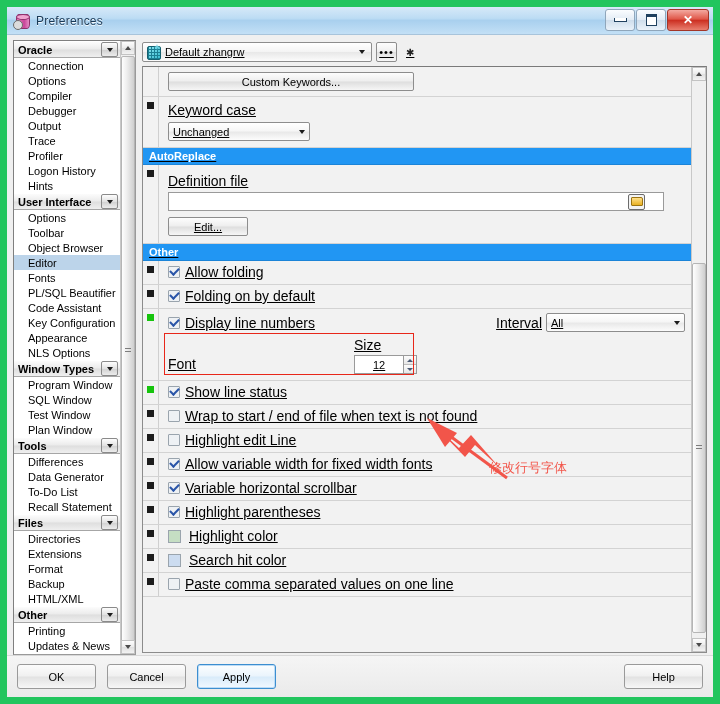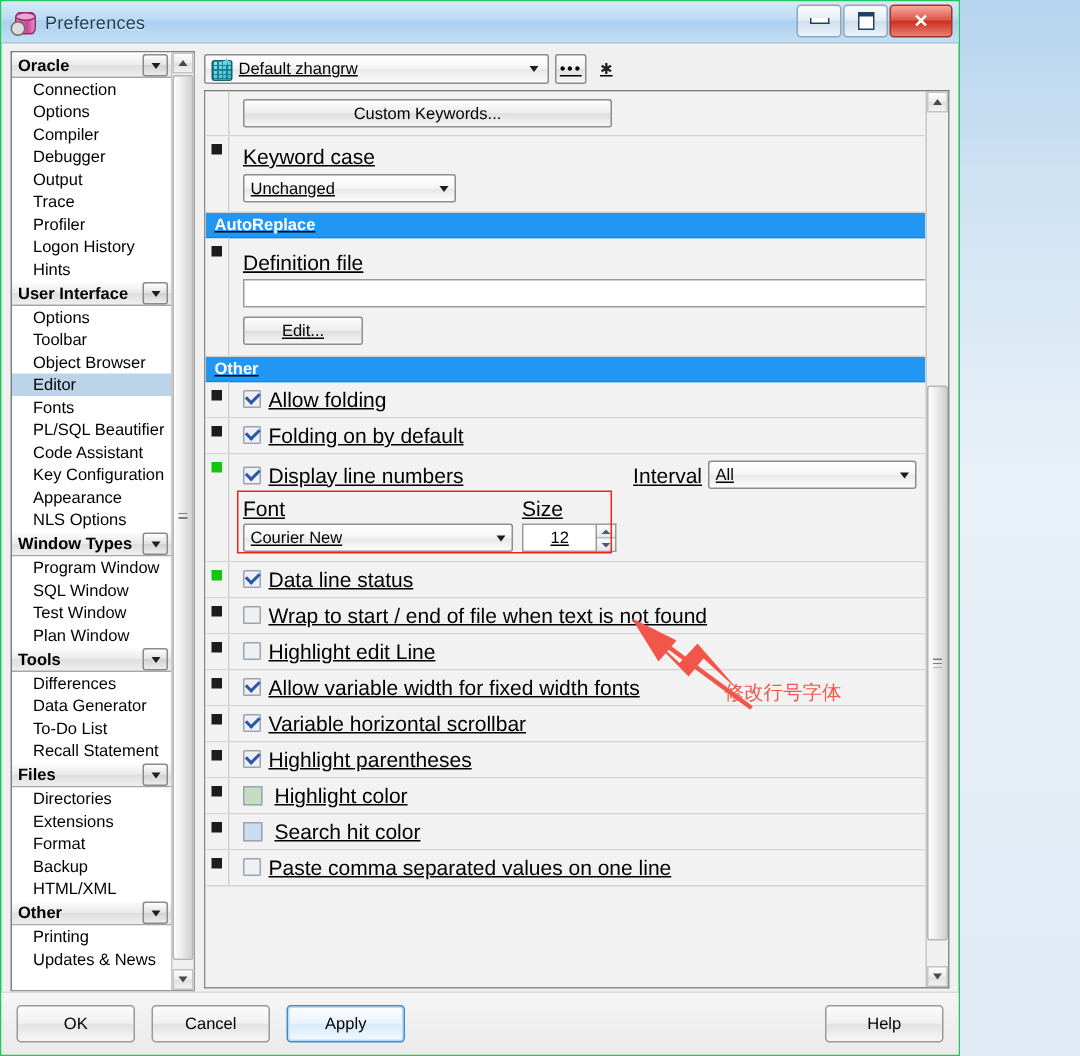--- a/index.html
+++ b/index.html
@@ -5,23 +5,23 @@
   html,body{margin:0;padding:0;}
   body{
     width:720px;height:704px;overflow:hidden;
     font-family:"Liberation Sans", sans-serif;
     font-size:11px;
     background:linear-gradient(180deg,#b6d4ee 0%, #cfe3f3 18%, #e9f1f8 45%, #dfeaf5 100%);
   }
 
   
   .window{
-    position:absolute;left:0;top:0;width:640px;height:704px;
+    position:absolute;left:0;top:0;width:720px;height:704px;
     box-sizing:border-box;
-    border:1px solid #22c55e;
+    border:7px solid #22c55e;
     background:#f0f0f0;
     display:flex;flex-direction:column;
   }
   .titlebar{
     height:27px;flex:0 0 27px;position:relative;
     background:linear-gradient(180deg,#d7e9f8 0%, #bcdcf4 42%, #a9d0ee 50%, #c3e0f6 100%);
     border-bottom:1px solid #a8c4db;
     display:flex;align-items:center;
   }
   .title-ico{
@@ -479,26 +479,20 @@
                       </span>
                   </div>
                 </div>
               </div>
 
               <div style="position:relative;margin-top:5px;width:246px;">
                 <div class="redbox" style="left:-4px;top:-4px;width:250px;height:42px;"></div>
                 <div style="display:flex;align-items:flex-end;gap:6px;">
                   <div style="width:180px;">
                     <div class="lbl" style="margin-bottom:2px;">Font</div>
-                    <div class="combo">
-                      <span class="cval">Courier New</span>
-                      <span class="cdrop">
-                          <span class="caret"></span>
-                        </span>
-                    </div>
                   </div>
                   <div style="width:47px;">
                     <div class="lbl" style="margin-bottom:2px;">Size</div>
                     <div style="display:flex;">
                       <div class="txtin" style="flex:1 1 auto;">
                         <span style="font-size:11px;">12</span>
                       </div>
                       <div class="spin">
                         <span class="sa">
                             <span class="tri-up-s"></span>
@@ -514,21 +508,21 @@
             </div>
           </div>
 
           <div class="row">
             <div class="gut">
                 <span class="mark green"></span>
               </div>
             <div class="rowbody">
               <div class="cbline">
                 <span class="cb on"></span>
-                <span class="lbl">Data line status</span>
+                <span class="lbl">Show line status</span>
               </div>
             </div>
           </div>
 
           <div class="row">
             <div class="gut">
                 <span class="mark"></span>
               </div>
             <div class="rowbody">
               <div class="cbline">

